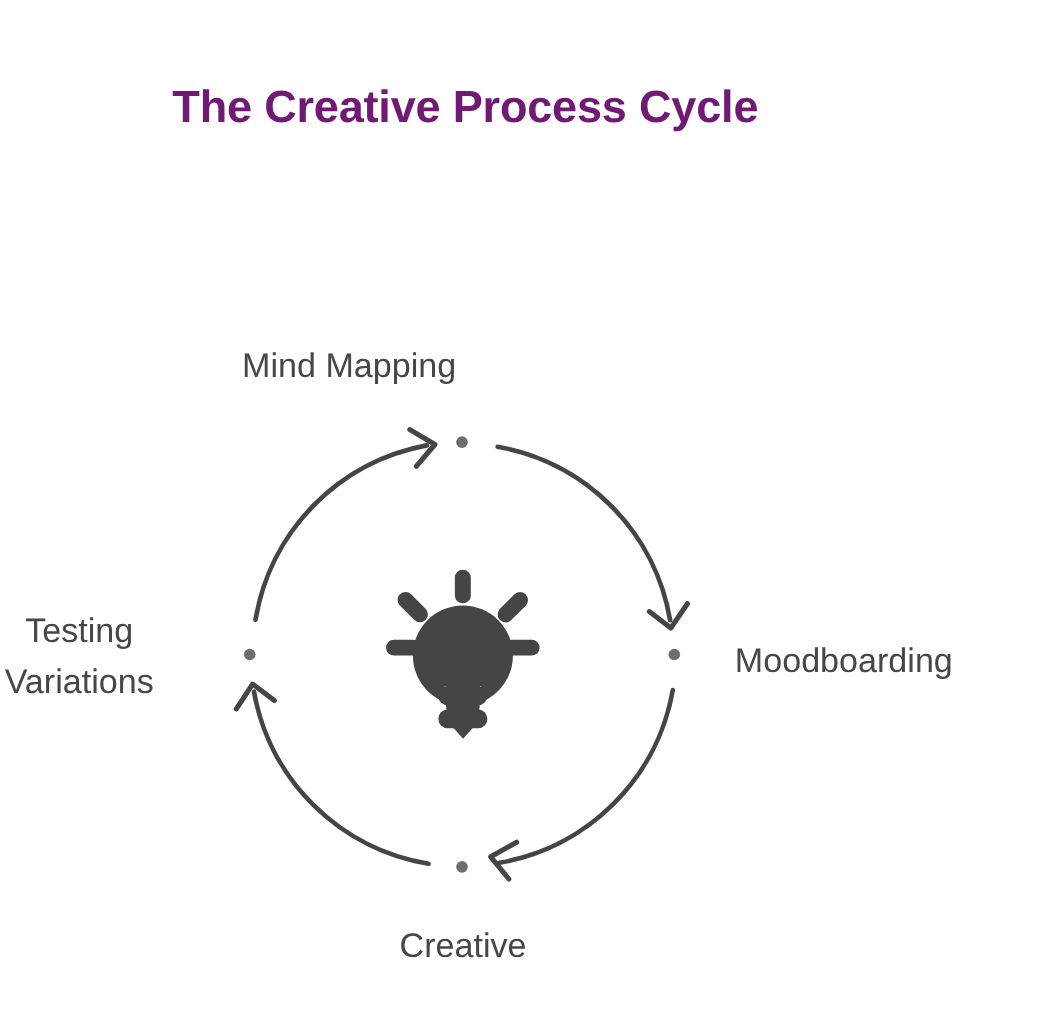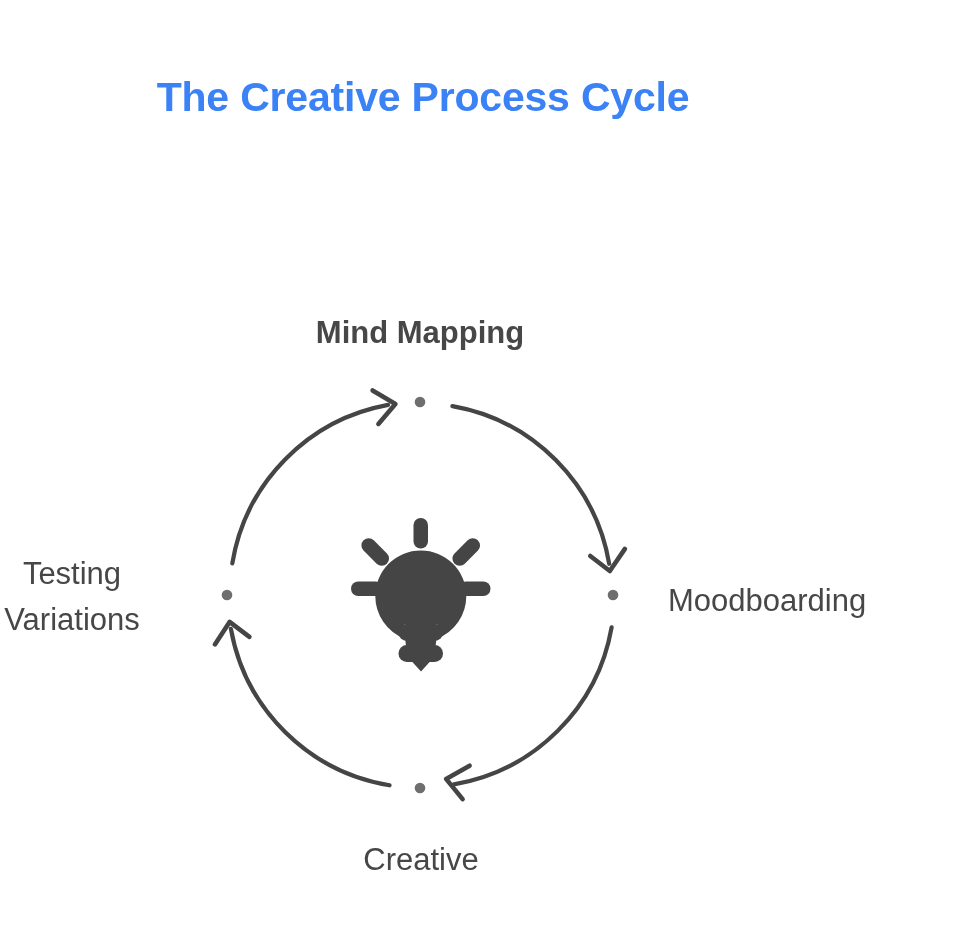--- a/index.html
+++ b/index.html
@@ -28,21 +28,21 @@
   
   .chart-title {
     position: absolute;
     left: 0;
     top: 74px;
     width: 846px;
     text-align: center;
     font-family: "Liberation Sans Narrow", "Liberation Sans", sans-serif;
     font-size: 41px;
     font-weight: bold;
-    color: #3b82f6;
+    color: #701a75;
     letter-spacing: -0.2px;
     white-space: nowrap;
   }
 
   
   .cycle-stage {
     position: absolute;
     left: 0;
     top: 0;
     width: 966px;
@@ -62,22 +62,21 @@
     font-size: 31px;
     font-weight: normal;
     color: #474747;
     line-height: 1.48;
     white-space: pre-line;
   }
   .node-label.top {
     left: 220px;
     top: 310px;
     width: 400px;
-    text-align: center;
-    font-weight: bold;
+    text-align: left;
   }
   .node-label.right {
     left: 668px;
     top: 578px;
     width: 320px;
     text-align: left;
   }
   .node-label.bottom {
     left: 221px;
     top: 837px;

